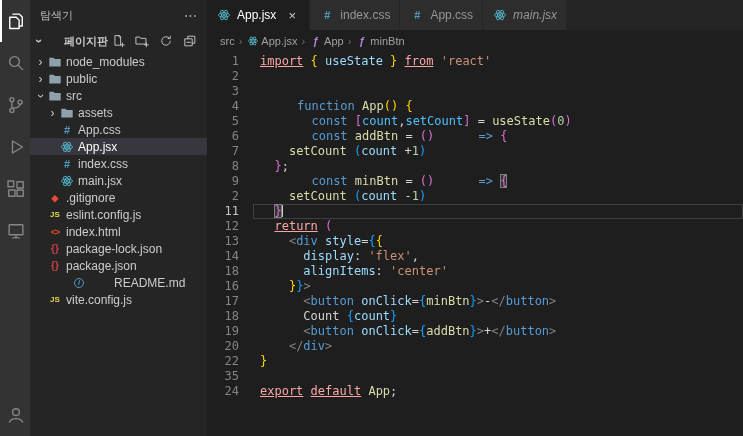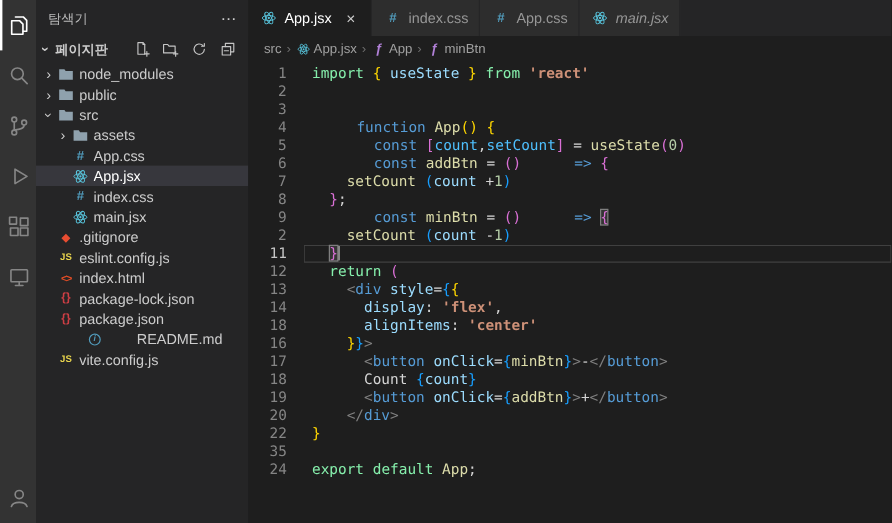--- a/index.html
+++ b/index.html
@@ -18,21 +18,21 @@
 
   
   .sidebar { width:177px; background:#252526; color:#cccccc; display:flex; flex-direction:column;
              flex-shrink:0; overflow:hidden; }
   .sb-header { height:30px; display:flex; align-items:center; justify-content:space-between;
                padding:0 10px; }
   .sb-title { font-size:11px; color:#bbbbbb; }
   .sb-more { color:#cccccc; cursor:pointer; font-size:13px; }
   .sb-section { display:flex; align-items:center; height:22px; font-size:11px; font-weight:bold;
                 color:#cccccc; padding:0 6px 0 2px; cursor:pointer; }
-  .sb-section-name { margin-left:1px; }
+  .sb-section-name { margin-left:19px; }
   .sb-actions { margin-left:auto; display:flex; gap:5px; color:#c5c5c5; }
   .sb-actions .fi { cursor:pointer; }
   .chev { display:inline-block; width:13px; text-align:center; font-size:12px; color:#cccccc;
           flex-shrink:0; }
   .chev.expanded { transform:rotate(90deg); }
   .chev.hidden { visibility:hidden; }
 
   .tree { flex:1; font-size:12px; padding-top:1px; }
   .trow { display:flex; align-items:center; height:17px; cursor:pointer; white-space:nowrap; }
   .trow.selected { background:#37373d; color:#ffffff; }
@@ -71,22 +71,22 @@
 
   .code { flex:1; font-family:"DejaVu Sans Mono","Liberation Mono",monospace; font-size:12px;
           line-height:15px; padding-top:3px; overflow:hidden; }
   .cl { display:flex; height:15px; }
   .ln { width:46px; padding-right:14px; text-align:right; color:#858585; flex-shrink:0; }
   .lc { flex:1; white-space:pre; color:#d4d4d4; padding-left:7px; }
   .cl.cur .ln { color:#c6c6c6; }
   .cl.cur .lc { box-shadow:inset 0 0 0 1px #404040; }
 
   
-  .tk.ctl { color:#86efac; } .tk.kw { color:#569CD6;margin-left:37px; } .tk.fn { color:#DCDCAA; }
-  .tk.vr  { color:#9CDCFE; } .tk.cv { color:#4FC1FF; } .tk.st { color:#CE9178;font-weight:bold; }
+  .tk.ctl { color:#fca5a5;text-decoration:underline; } .tk.kw { color:#569CD6;margin-left:37px; } .tk.fn { color:#DCDCAA; }
+  .tk.vr  { color:#9CDCFE; } .tk.cv { color:#4FC1FF; } .tk.st { color:#CE9178; }
   .tk.nm  { color:#B5CEA8; } .tk.tg { color:#569CD6; } .tk.pn { color:#808080; }
   .tk.pl  { color:#D4D4D4; }
   .tk.b1 { color:#FFD700; } .tk.b2 { color:#DA70D6; } .tk.b3 { color:#179FFF; }
   .tk.mb { outline:1px solid #7f7f7f; outline-offset:-1px; background:rgba(110,110,110,.3); }
   .cursor { display:inline-block; width:1.5px; height:12px; background:#cccccc;
             vertical-align:-2px; }
 </style>
 </head>
 <body>
 

